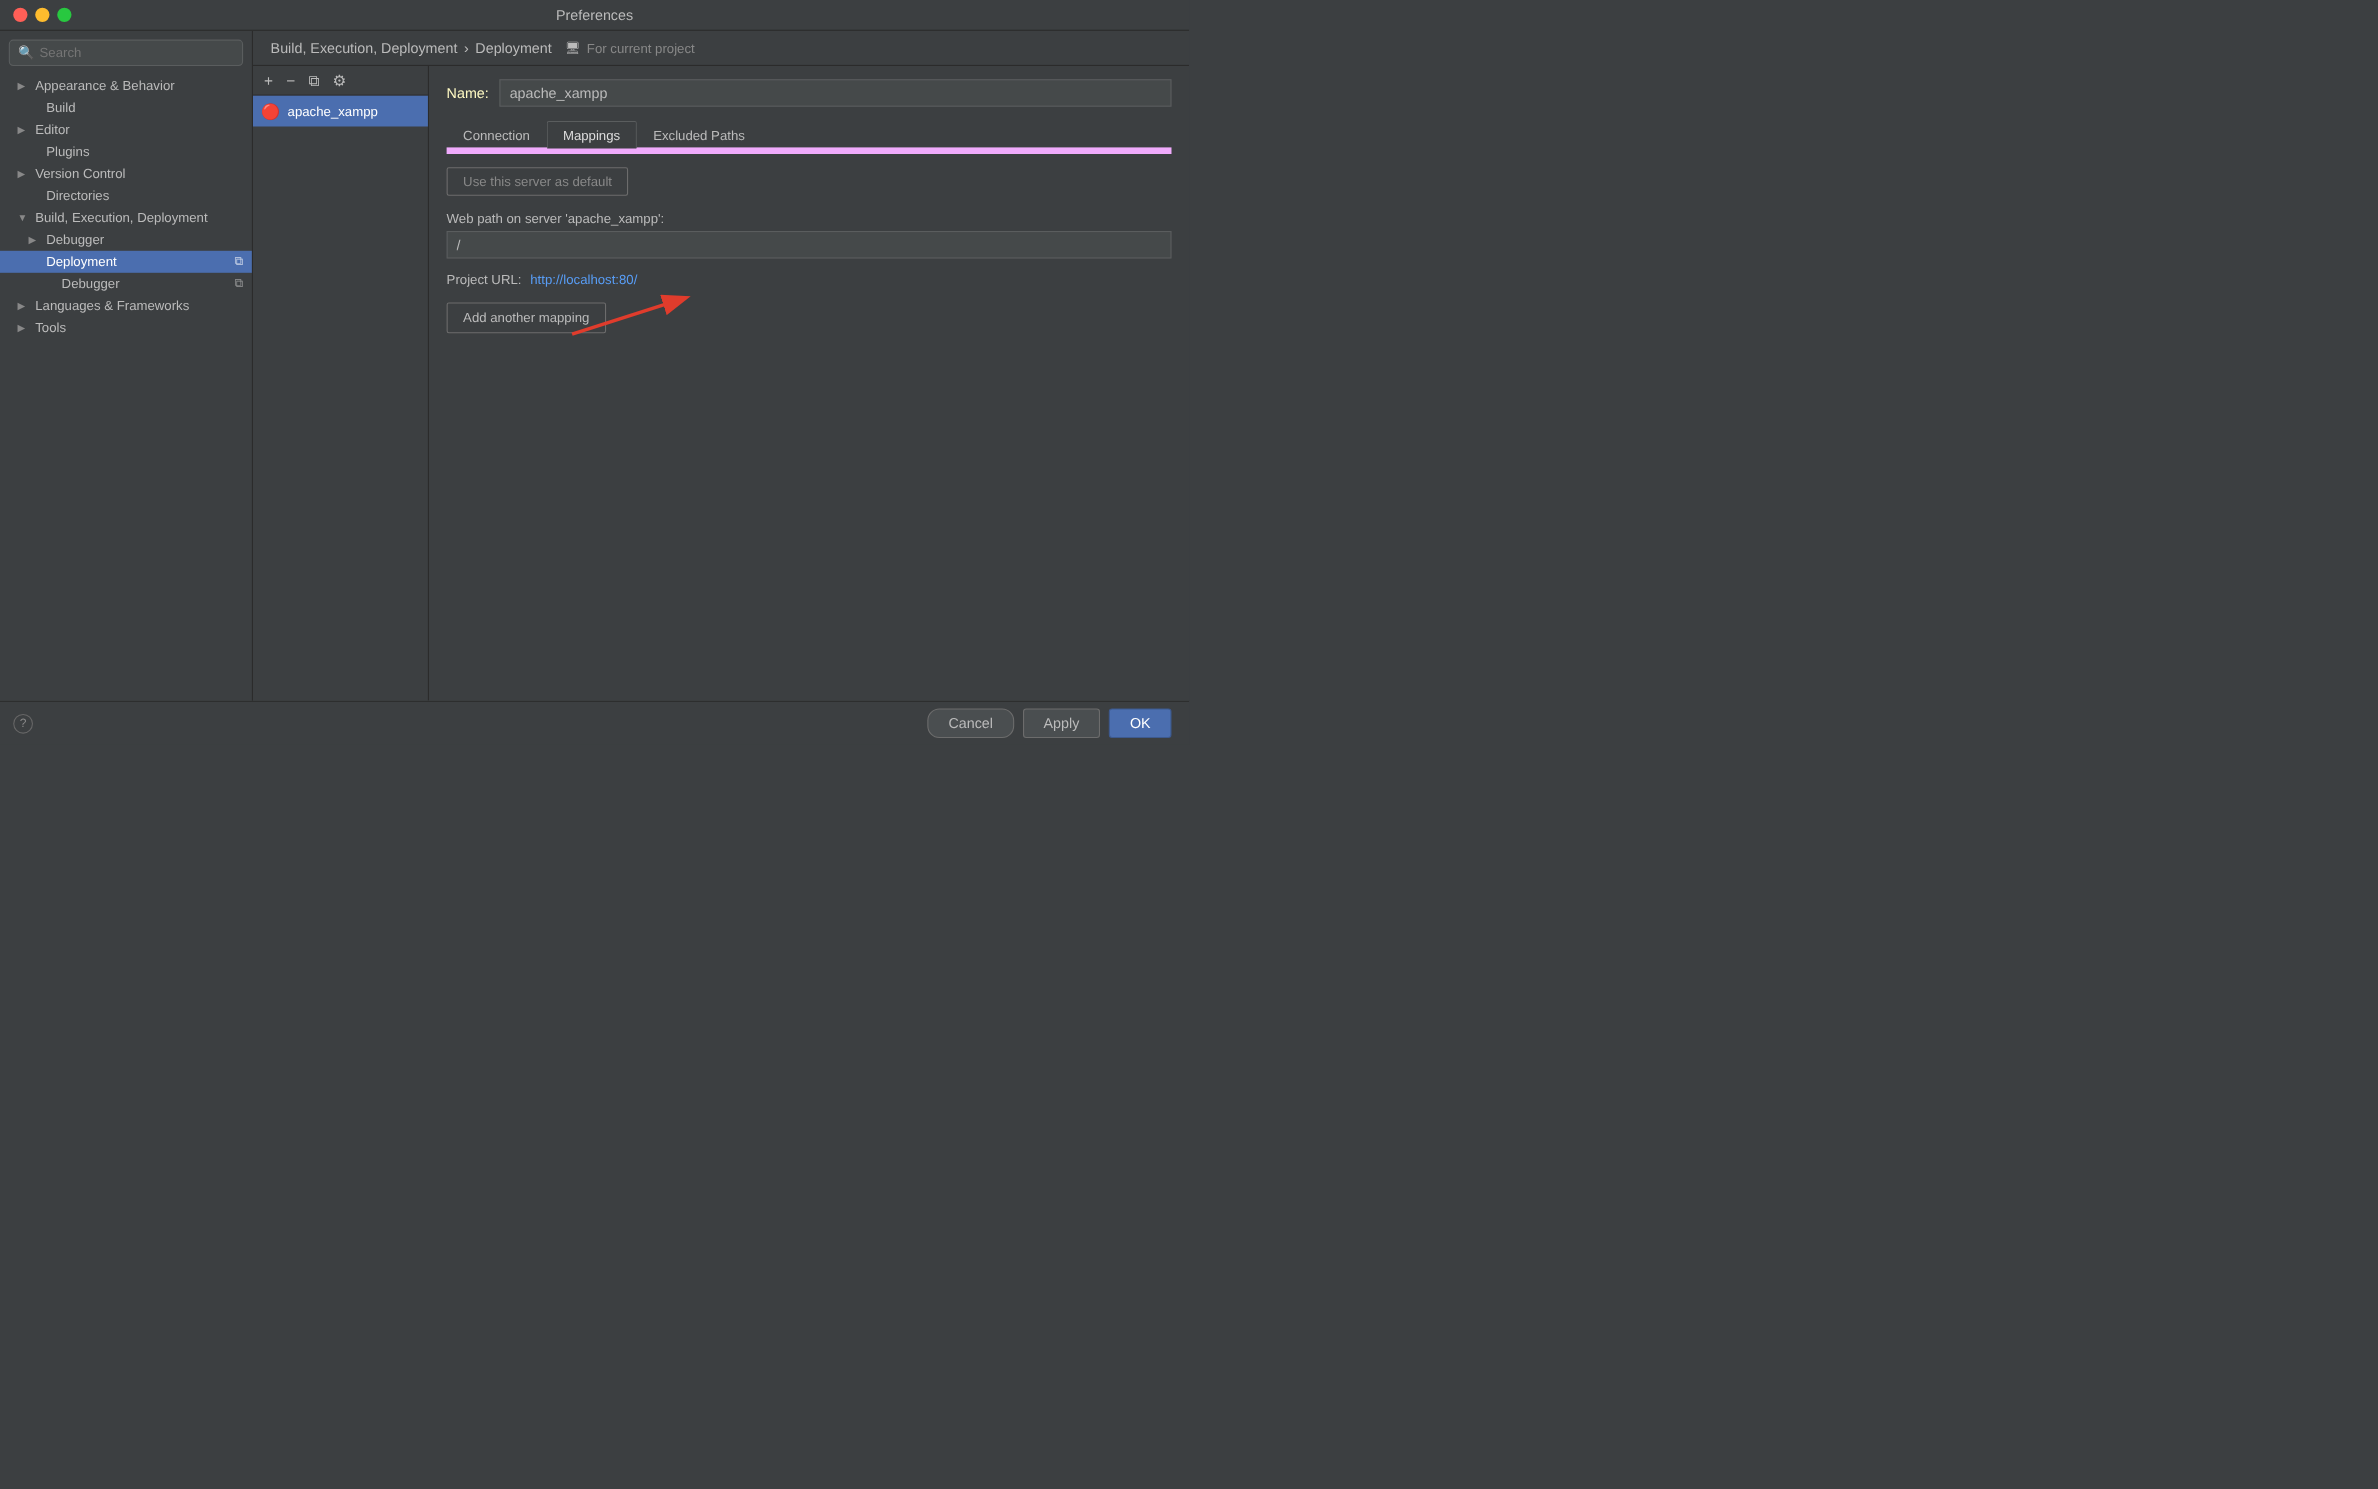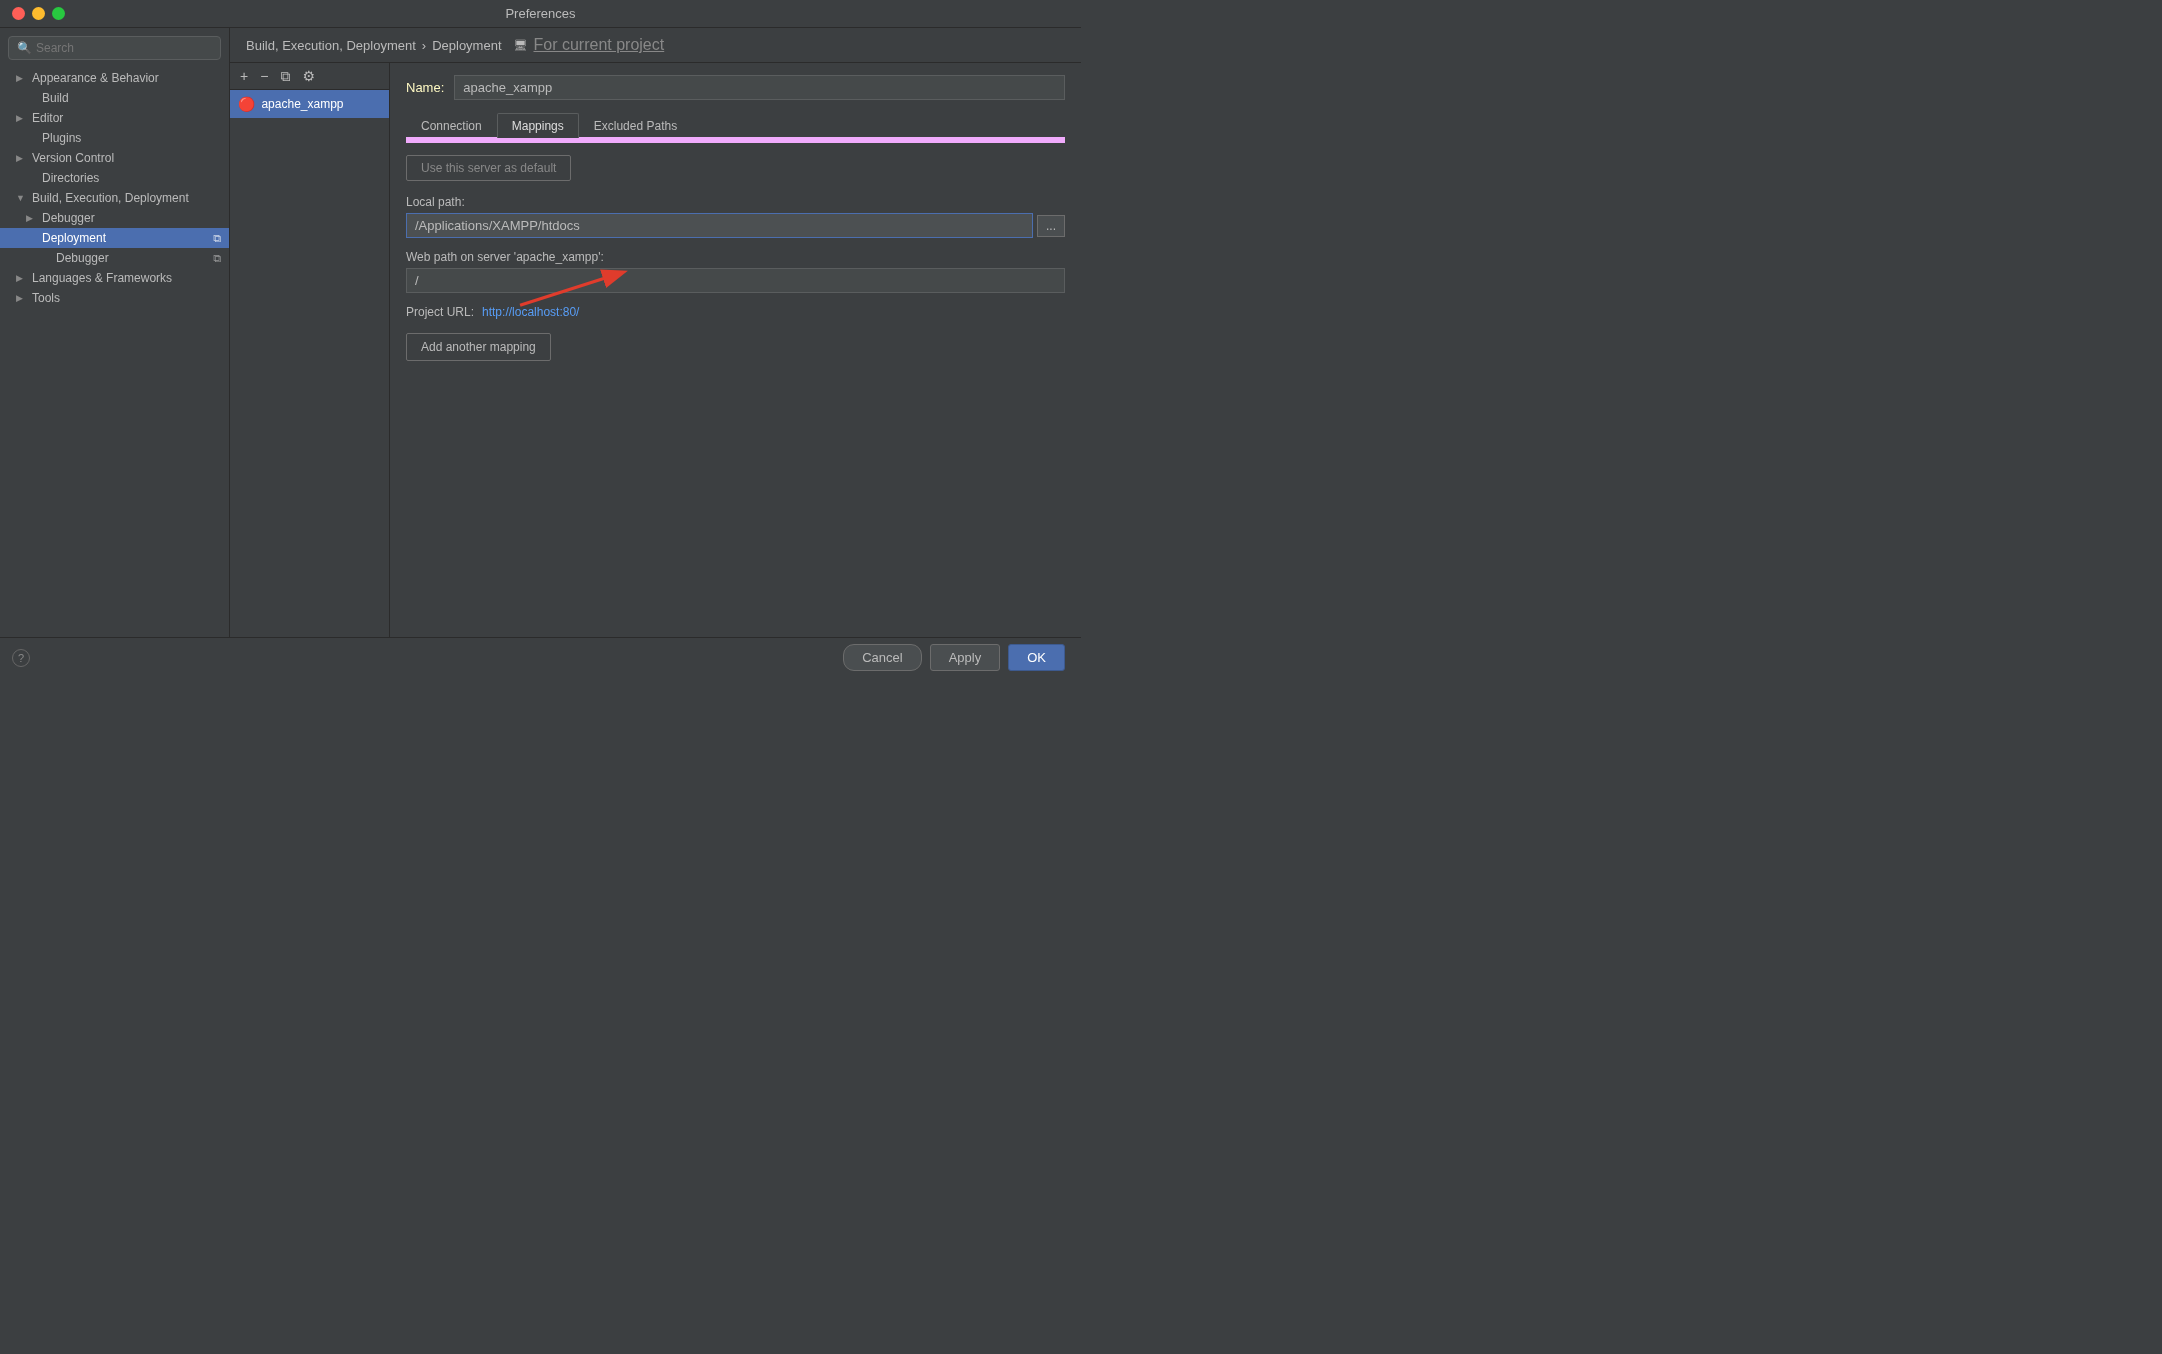--- a/index.html
+++ b/index.html
@@ -441,21 +441,21 @@
     </div>
   </div>
 
   <div class="content">
 
     <div class="breadcrumb-bar">
       <span>Build, Execution, Deployment</span>
       <span>›</span>
       <span>Deployment</span>
       <span style="margin-left:6px;font-size:11px;">🖥</span>
-      <span style="color:#888;font-size:16px;text-decoration:underline;">For current project</span>
+      <span style="color:#888;font-size:12px;">For current project</span>
     </div>
 
     <div class="deployment-panel">
 
       <div class="server-list">
         <div class="server-toolbar">
           <button class="icon-btn">+</button>
           <button class="icon-btn">−</button>
           <button class="icon-btn">⧉</button>
           <button class="icon-btn">⚙</button>
@@ -478,27 +478,20 @@
         <div class="tab-bar">
           <div class="tab">Connection</div>
           <div class="tab active">Mappings</div>
           <div class="tab">Excluded Paths</div>
         </div>
 
         
         <button class="use-default-btn">Use this server as default</button>
 
         
-        <div class="field-group">
-          <div class="field-label">Local path:</div>
-          <div class="field-row">
-            <input class="field-input" type="text" value="/Applications/XAMPP/htdocs" style="">
-            <button class="ellipsis-btn">...</button>
-          </div>
-        </div>
 
         
         <div class="field-group">
           <div class="field-label">Web path on server 'apache_xampp':</div>
           <div class="field-row">
             <input class="field-input-plain" type="text" value="/" style="">
           </div>
         </div>
 
         

